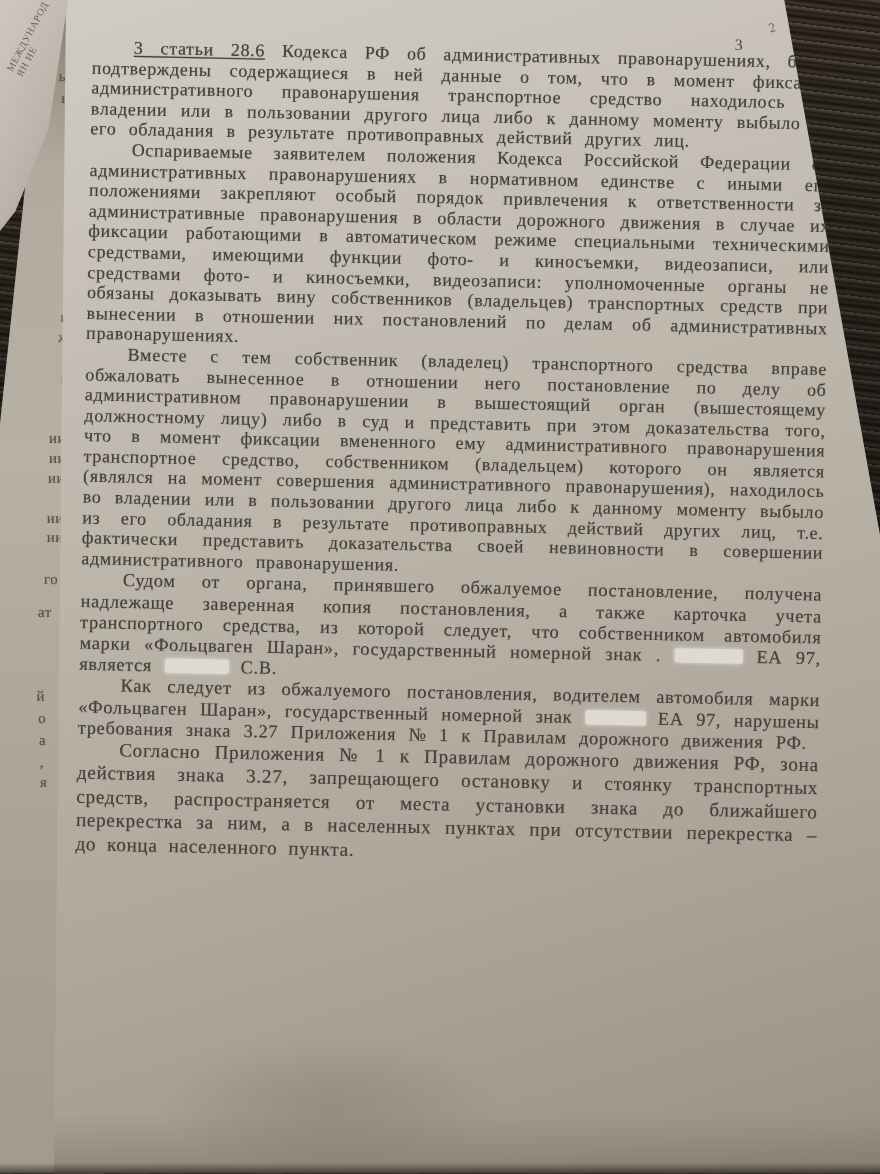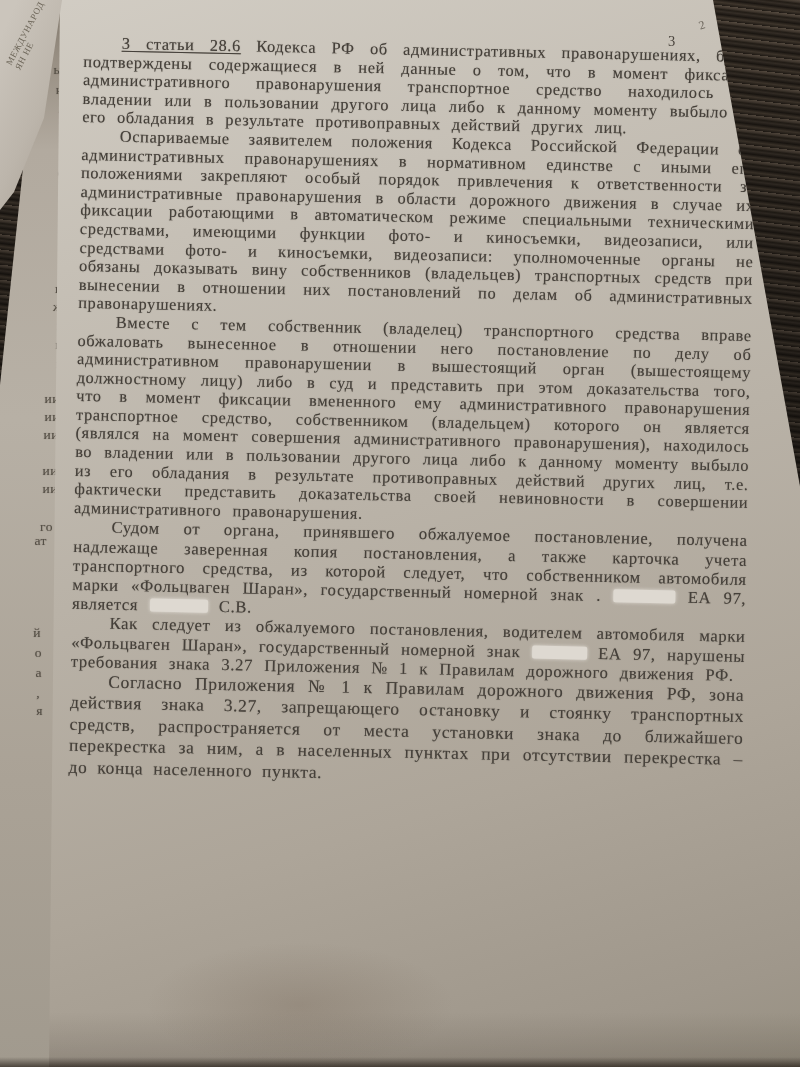--- a/index.html
+++ b/index.html
@@ -87,21 +87,21 @@
         <span class="frag" style="top: 299px; right: 22px;">же,</span>
         <span class="frag" style="top: 318px; right: 25px;">го</span>
         <span class="frag" style="top: 337px; right: 25px;">ия</span>
         <span class="frag" style="top: 356px; right: 27px;">й,</span>
         <span class="frag" style="top: 391px; right: 35px;">ии</span>
         <span class="frag" style="top: 409px; right: 35px;">ии</span>
         <span class="frag" style="top: 427px; right: 36px;">ии</span>
         <span class="frag" style="top: 463px; right: 37px;">ии</span>
         <span class="frag" style="top: 481px; right: 37px;">ии</span>
         <span class="frag" style="top: 519px; right: 42px;">го</span>
-        <span class="frag" style="top: 533px; right: 48px;">ат</span>
+        <span class="frag" style="top: 549px; right: 48px;">ат</span>
         <span class="frag" style="top: 625px; right: 54px;">й</span>
         <span class="frag" style="top: 645px; right: 53px;">о</span>
         <span class="frag" style="top: 665px; right: 53px;">а</span>
         <span class="frag" style="top: 685px; right: 55px;">,</span>
         <span class="frag" style="top: 703px; right: 52px;">я</span>
       </div>
   </div>
 
   <div class="page">
     <div class="page-num2">2</div>

